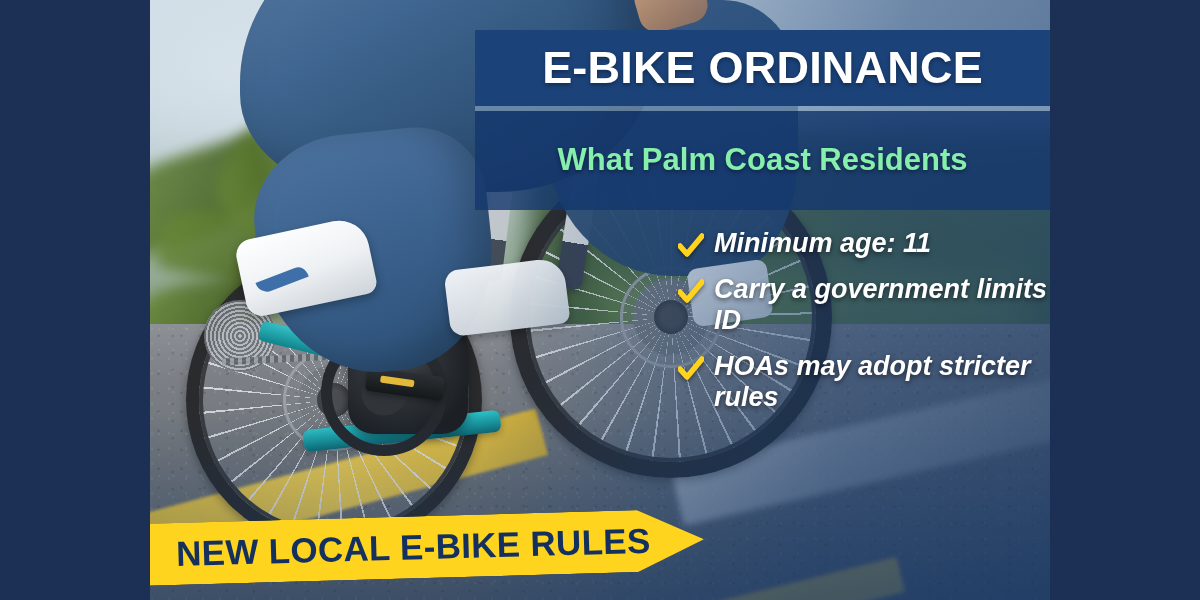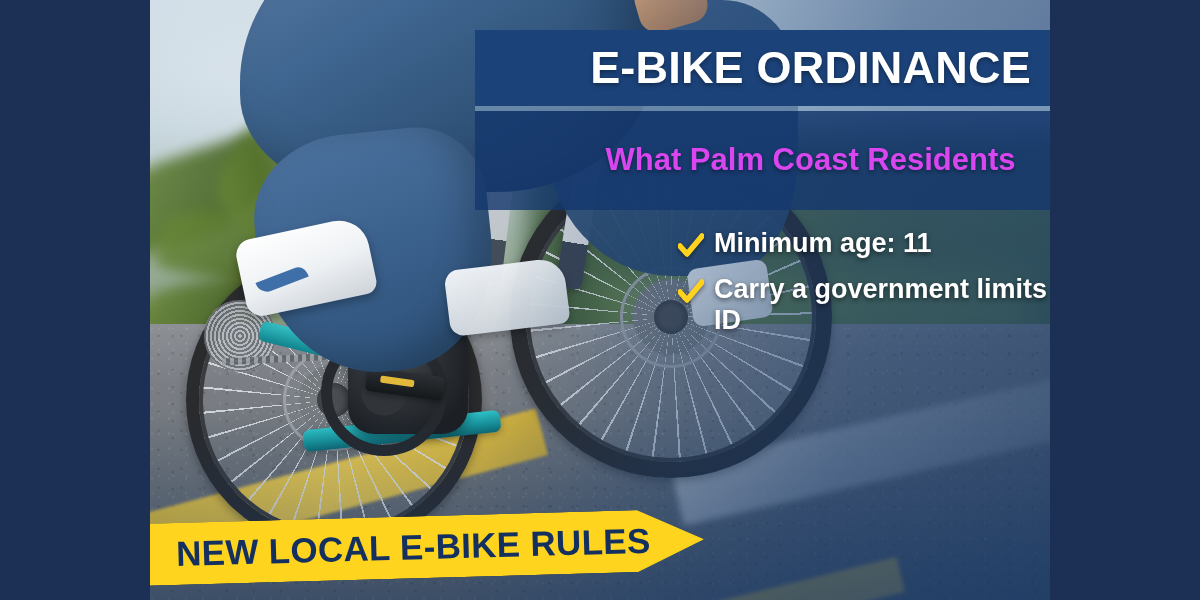--- a/index.html
+++ b/index.html
@@ -384,21 +384,20 @@
     position: absolute;
     left: 0; bottom: 0; width: 100%; height: 32%;
     background: linear-gradient(180deg, rgba(18,52,100,0), rgba(18,52,100,.45));
     pointer-events: none;
   }
 
   
   .band {
     position: absolute;
     z-index: 25;
-    padding-left: 48px;
   }
   .title-band {
     left: 475px; top: 30px;
     width: 575px; height: 76px;
     background: #1b4279;
     display: flex;
     align-items: center;
     justify-content: center;
   }
   .title-band .title-text {
@@ -421,34 +420,35 @@
     left: 475px; top: 111px;
     width: 575px; height: 99px;
     background: rgba(20,55,110,.80);
     display: flex;
     flex-direction: column;
     align-items: center;
     justify-content: center;
     gap: 2px;
   }
   .subtitle-band .sub-line {
-    color: #d946ef;
+    color: #86efac;
     font-size: 31px;
     font-weight: 700;
     line-height: 1.18;
     text-shadow: 0 2px 4px rgba(0,0,0,.4);
     white-space: nowrap;
   }
 
   
   .bullets {
     position: absolute;
     z-index: 25;
     left: 678px; top: 228px;
     width: 372px;
+    font-style: italic;
   }
   .bullet {
     display: flex;
     align-items: flex-start;
     gap: 10px;
     margin-bottom: 14px;
   }
   .check {
     flex: 0 0 auto;
     width: 26px; height: 28px;
@@ -588,20 +588,28 @@
 
     <div class="bullet">
       <span class="check">
         <svg width="26" height="28" viewBox="0 0 26 28" aria-hidden="true">
           <path d="M2 14 L9 22 L24 4" fill="none" stroke="#ffd21e" stroke-width="5.5" stroke-linecap="round" stroke-linejoin="round"></path>
         </svg>
       </span>
       <span class="bullet-text">Carry a government limits ID</span>
     </div>
 
+    <div class="bullet">
+      <span class="check">
+        <svg width="26" height="28" viewBox="0 0 26 28" aria-hidden="true">
+          <path d="M2 14 L9 22 L24 4" fill="none" stroke="#ffd21e" stroke-width="5.5" stroke-linecap="round" stroke-linejoin="round"></path>
+        </svg>
+      </span>
+      <span class="bullet-text">HOAs may adopt stricter rules</span>
+    </div>
 
   </div>
 
   <div class="ribbon-wrap">
     <div class="ribbon">
       <span class="ribbon-text">NEW LOCAL E-BIKE RULES</span>
     </div>
   </div>
 
 </div>

